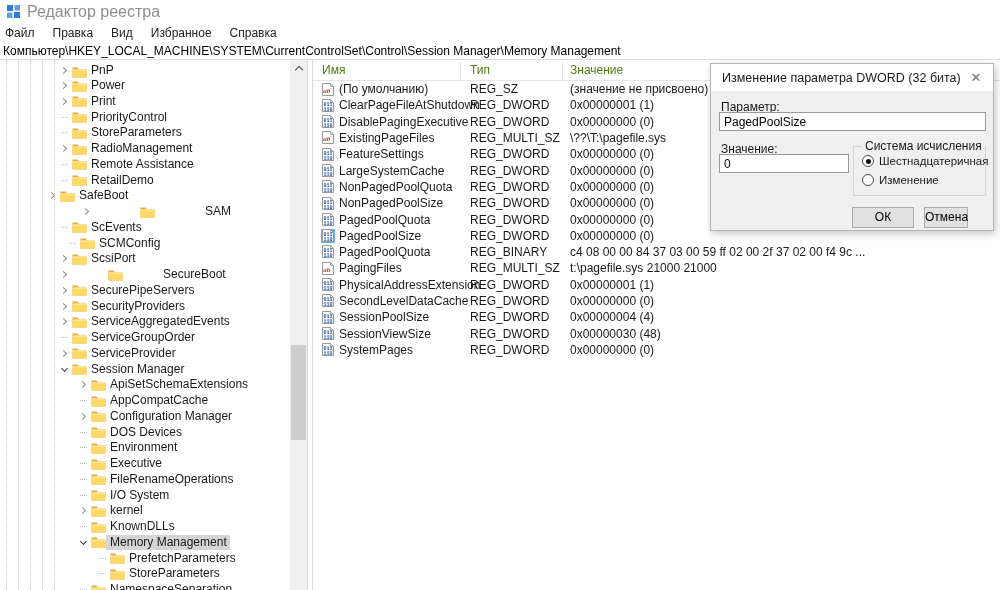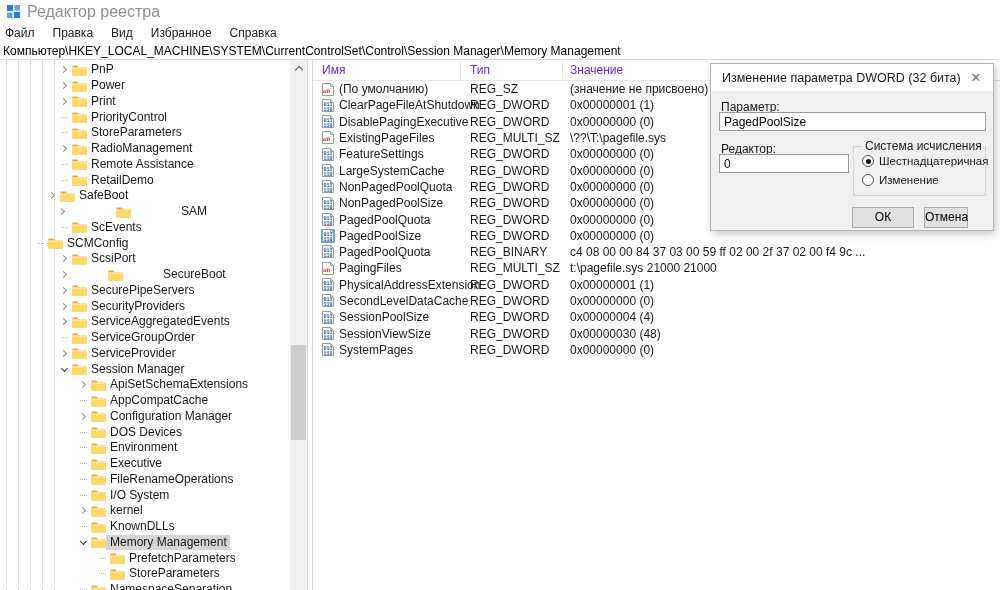--- a/index.html
+++ b/index.html
@@ -38,21 +38,21 @@
   .vscroll { position:absolute; left:290px; top:60px; width:17px; height:530px; background:#f0f0f0; }
   .vscroll .btn-up { position:absolute; left:0; top:0; width:17px; height:17px; display:flex; align-items:center; justify-content:center; }
   .chev-up { width:6px; height:6px; border-right:1px solid #505050; border-top:1px solid #505050; transform:rotate(-45deg); margin-top:3px; }
   .vscroll .thumb { position:absolute; left:1px; top:285px; width:15px; height:95px; background:#cdcdcd; }
 
   .divider { position:absolute; left:307px; top:60px; width:6px; height:530px; background:#fff; border-left:1px solid #d9d9d9; border-right:1px solid #d9d9d9; }
 
   
   .list { position:absolute; left:313px; top:60px; width:687px; height:530px; background:#fff; overflow:hidden; }
   .lheader { position:absolute; left:0; top:0; width:100%; height:21px; border-bottom:1px solid #e5e5e5; background:#fff; }
-  .lheader .hcell { position:absolute; top:0; height:21px; line-height:21px; color:#6d28d9; }
+  .lheader .hcell { position:absolute; top:0; height:21px; line-height:21px; color:#4d7c0f; }
   .lheader .hsep { position:absolute; top:2px; height:17px; width:0; border-left:1px solid #e5e5e5; }
   .lrows { position:absolute; left:0; top:21px; width:100%; }
   .lrow { position:relative; height:16.3px; display:flex; align-items:center; cursor:default; }
   .lrow .icon { position:absolute; left:8px; top:1px; width:14px; height:14px; display:flex; align-items:center; justify-content:center; border-radius:1px; }
   .lrow.selected .icon { background:#63a9e3; }
   .lrow .cname  { position:absolute; left:26px; white-space:nowrap; }
   .lrow .ctype  { position:absolute; left:157px; white-space:nowrap; }
   .lrow .cvalue { position:absolute; left:257px; white-space:nowrap; }
 
   
@@ -97,21 +97,21 @@
   <span class="path">Компьютер\HKEY_LOCAL_MACHINE\SYSTEM\CurrentControlSet\Control\Session Manager\Memory Management</span>
 </div>
 
 <div class="tree" id="tree">
   <div class="guide" style="left:6px"></div>
   <div class="guide" style="left:18px"></div>
   <div class="guide" style="left:30px"></div>
   <div class="guide" style="left:42px"></div>
   <div class="guide" style="left:54px"></div>
   <div id="tree-rows" style="position:relative; padding-top:2px;">
-      <div class="trow" style="padding-left: 56px;">
+      <div class="trow" style="padding-left: 56px; align-items: flex-end;">
         <span class="arrow">
           <span class="chev-r"></span>
         </span>
         <span class="foldericon"><svg width="15" height="12" viewBox="0 0 15 12">
             <path d="M0.5 1.5 h5 l1.5 2 h7.5 v8 h-14 z" fill="#e8aa3a"></path>
             <path d="M0.5 3.5 h14 v8 h-14 z" fill="#ffd966"></path>
             <path d="M0.5 3.5 h14 v1.2 h-14 z" fill="#ffe9a8"></path>
           </svg></span>
         <span class="flabel">PnP</span>
       </div>
@@ -196,21 +196,21 @@
         <span class="arrow">
           <span class="chev-r"></span>
         </span>
         <span class="foldericon"><svg width="15" height="12" viewBox="0 0 15 12">
             <path d="M0.5 1.5 h5 l1.5 2 h7.5 v8 h-14 z" fill="#e8aa3a"></path>
             <path d="M0.5 3.5 h14 v8 h-14 z" fill="#ffd966"></path>
             <path d="M0.5 3.5 h14 v1.2 h-14 z" fill="#ffe9a8"></path>
           </svg></span>
         <span class="flabel">SafeBoot</span>
       </div>
-      <div class="trow" style="padding-left: 54px; gap: 46px;">
+      <div class="trow" style="padding-left: 78px; gap: 46px;">
         <span class="arrow">
           <span class="chev-r"></span>
         </span>
         <span class="foldericon"><svg width="15" height="12" viewBox="0 0 15 12">
             <path d="M0.5 1.5 h5 l1.5 2 h7.5 v8 h-14 z" fill="#e8aa3a"></path>
             <path d="M0.5 3.5 h14 v8 h-14 z" fill="#ffd966"></path>
             <path d="M0.5 3.5 h14 v1.2 h-14 z" fill="#ffe9a8"></path>
           </svg></span>
         <span class="flabel">SAM</span>
       </div>
@@ -218,21 +218,21 @@
         <span class="arrow">
           <span class="leafstub"></span>
         </span>
         <span class="foldericon"><svg width="15" height="12" viewBox="0 0 15 12">
             <path d="M0.5 1.5 h5 l1.5 2 h7.5 v8 h-14 z" fill="#e8aa3a"></path>
             <path d="M0.5 3.5 h14 v8 h-14 z" fill="#ffd966"></path>
             <path d="M0.5 3.5 h14 v1.2 h-14 z" fill="#ffe9a8"></path>
           </svg></span>
         <span class="flabel">ScEvents</span>
       </div>
-      <div class="trow" style="padding-left: 32px;">
+      <div class="trow" style="padding-left: 64px;">
         <span class="arrow">
           <span class="leafstub"></span>
         </span>
         <span class="foldericon"><svg width="15" height="12" viewBox="0 0 15 12">
             <path d="M0.5 1.5 h5 l1.5 2 h7.5 v8 h-14 z" fill="#e8aa3a"></path>
             <path d="M0.5 3.5 h14 v8 h-14 z" fill="#ffd966"></path>
             <path d="M0.5 3.5 h14 v1.2 h-14 z" fill="#ffe9a8"></path>
           </svg></span>
         <span class="flabel">SCMConfig</span>
       </div>
@@ -720,21 +720,21 @@
     </div>
 </div>
 
 <div class="dialog">
   <div class="dtitlebar">
     <span class="dtitle">Изменение параметра DWORD (32 бита)</span>
     <span class="dclose">✕</span>
   </div>
   <span class="dlabel" style="left:10px; top:36px;">Параметр:</span>
   <input class="dinput" style="left: 8px; top: 48px; width: 267px; height: 19px;" value="PagedPoolSize">
-  <span class="dlabel" style="left:10px; top:78px;">Редактор:</span>
+  <span class="dlabel" style="left:10px; top:78px;">Значение:</span>
   <input class="dinput" style="left: 8px; top: 90px; width: 130px; height: 19px;" value="0">
   <div class="groupbox">
     <span class="grouplabel">Система исчисления</span>
     <div class="radiorow" style="top:8px;">
       <span class="radio checked"></span>
       <span class="rlabel">Шестнадцатеричная</span>
     </div>
     <div class="radiorow" style="top:27px;">
       <span class="radio"></span>
       <span class="rlabel">Изменение</span>

